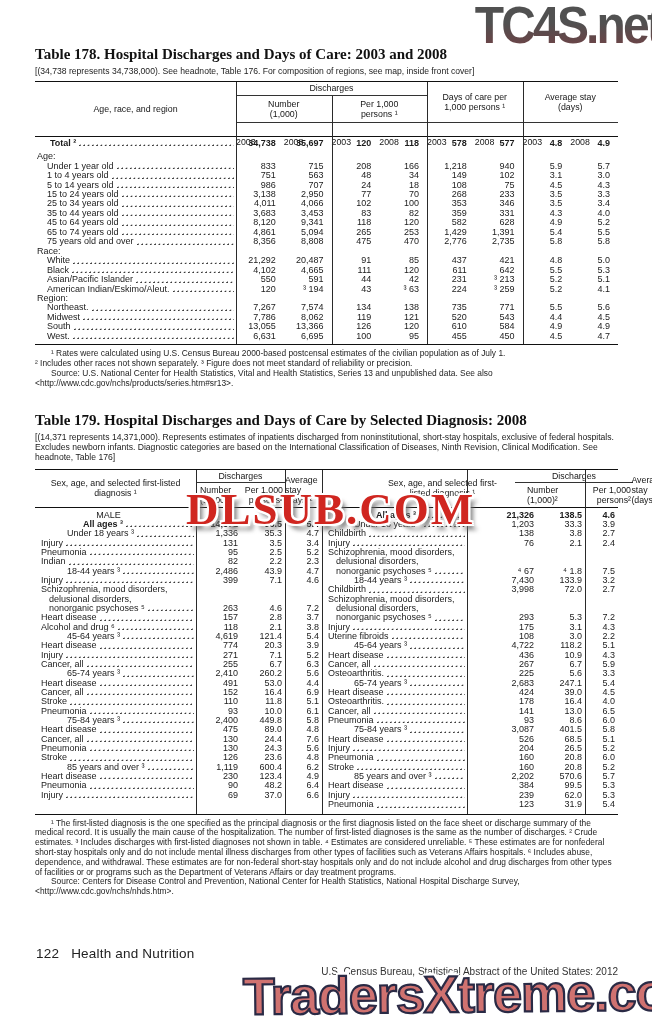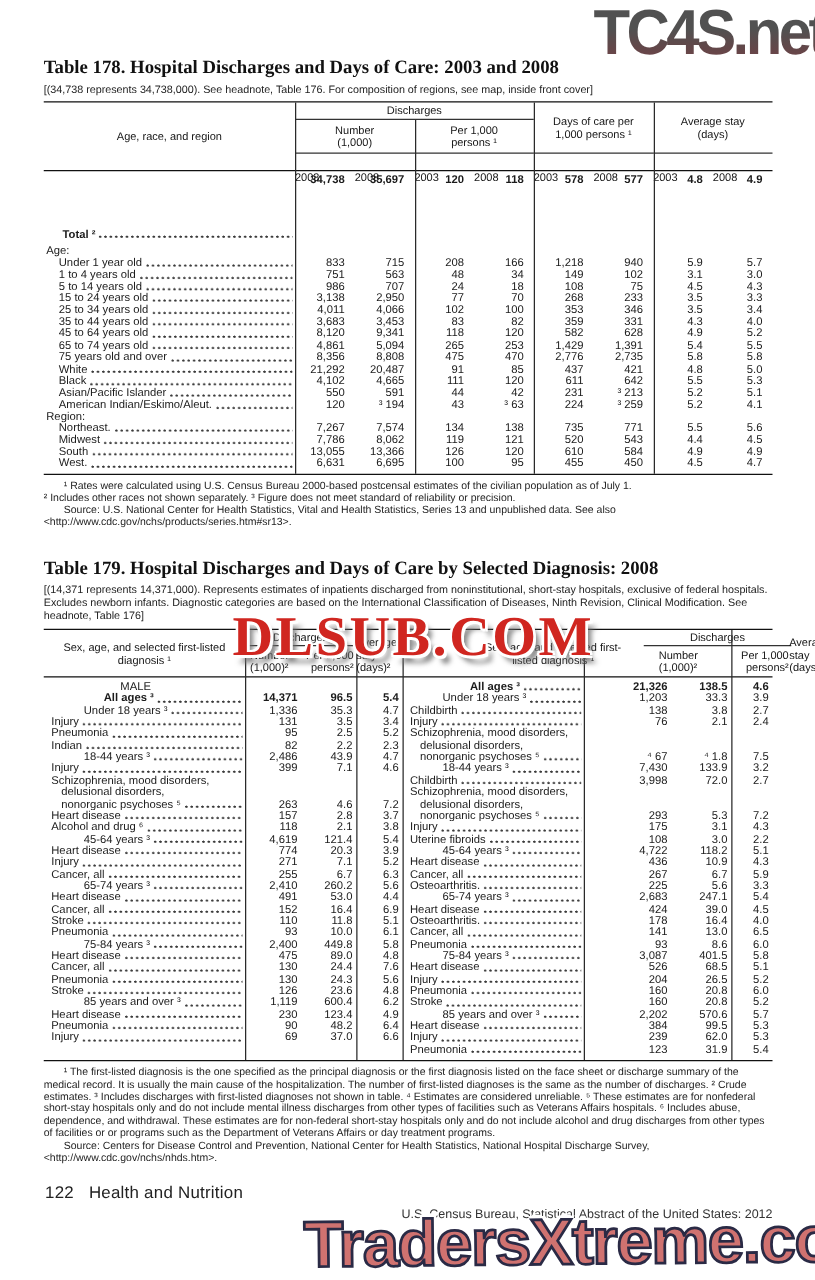--- a/index.html
+++ b/index.html
@@ -45,21 +45,21 @@
   .h-per span{display:inline-block;width:52px;}
   .h-days span{display:inline-block;width:84px;}
   .h-avg span{display:inline-block;width:68px;}
   .h-year{grid-row:3;text-align:left;padding:2px 9px 0 0;margin-top:12px;}
   .t178-body{padding:2px 0 3px;}
   .r178{display:grid;grid-template-columns:201px repeat(8,1fr);font-size:9px;line-height:9.45px;}
   .r178.bold{font-weight:bold;}
   .t178-body .r178:nth-child(2){margin-top:4px;}
   .r178 .lab{display:flex;overflow:hidden;}
   .r178 .txt{white-space:nowrap;}
-  .ind-total{padding-left:15px;margin-top:44px;}
+  .ind-total{padding-left:15px;}
   .ind-group{padding-left:2px;}
   .ind-data{padding-left:12px;}
   .r178 .val{text-align:right;padding-right:8px;}
 
   
   .leader{
     flex:1 1 auto;min-width:4px;align-self:flex-end;height:5px;
     margin:0 2px 1px 3px;
     background-image:radial-gradient(circle at 1.1px 3.4px,#3a3a3a 0.78px,rgba(0,0,0,0) 1.05px);
     background-size:4.3px 5px;background-repeat:repeat-x;background-position:0 100%;
@@ -310,20 +310,25 @@
           </div>
           <div class="val">8,356</div>
           <div class="val">8,808</div>
           <div class="val">475</div>
           <div class="val">470</div>
           <div class="val">2,776</div>
           <div class="val">2,735</div>
           <div class="val">5.8</div>
           <div class="val">5.8</div>
         </div>
+        <div class="r178 grp">
+          <div class="lab ind-group">
+            <span class="txt">Race:</span>
+          </div>
+        </div>
         <div class="r178">
           <div class="lab ind-data">
             <span class="txt">White</span>
             <span class="leader"></span>
           </div>
           <div class="val">21,292</div>
           <div class="val">20,487</div>
           <div class="val">91</div>
           <div class="val">85</div>
           <div class="val">437</div>

